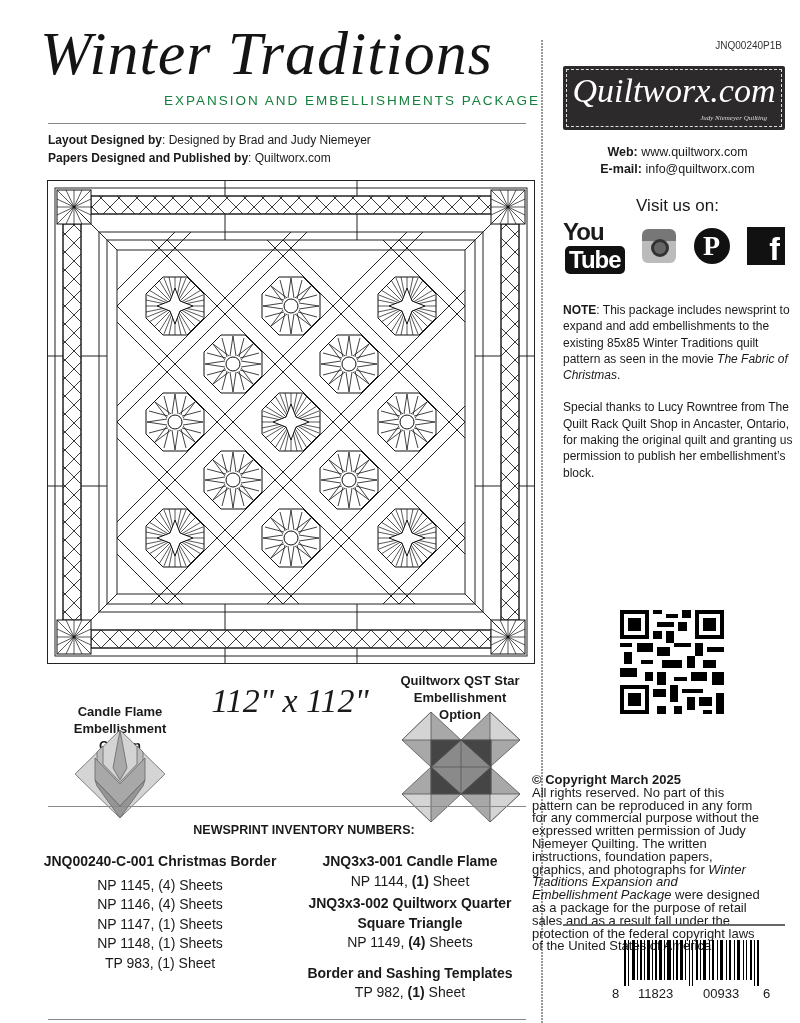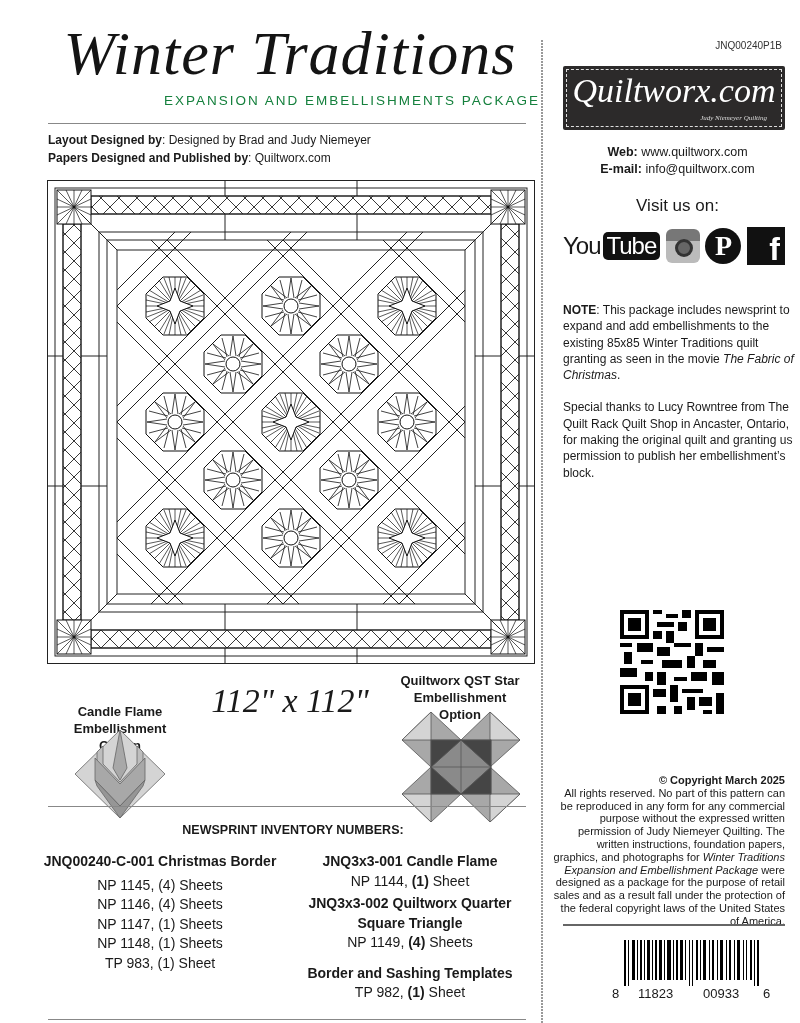--- a/index.html
+++ b/index.html
@@ -1,46 +1,46 @@
 <!DOCTYPE html>
 <html><head>
 <meta charset="utf-8">
 <style>
   html, body { margin:0; padding:0; background:#fff; }
   body { width:800px; height:1023px; position:relative; overflow:hidden; font-family:"Liberation Sans", sans-serif; color:#1a1a1a; }
   .abs { position:absolute; }
-  .title { left:40px; top:18px; width:500px; text-align:center; font-family:"Liberation Serif", serif; font-style:italic; font-size:62px; line-height:70px; letter-spacing:1px; color:#141414; }
+  .title { left:40px; top:18px; width:500px; font-family:"Liberation Serif", serif; font-style:italic; font-size:62px; line-height:70px; letter-spacing:1px; color:#141414; }
   .subtitle { left:40px; top:93px; width:500px; text-align:right; font-size:13.5px; letter-spacing:2px; color:#15803d; }
   .hr { background:#888; height:1px; }
   .credits { left:48px; top:131px; font-size:12px; line-height:18px; }
   .credits b { font-weight:bold;margin-top:44px; }
   .vdiv { left:541px; top:40px; width:2px; height:983px; background:repeating-linear-gradient(to bottom,#999 0 2px,#fff 2px 3px); }
   .code { right:18px; top:40px; font-size:10px; color:#333; }
   .logo { left:563px; top:66px; width:222px; height:64px; background:#2c2a2a; border-radius:2px; }
   .logo .dash { position:absolute; left:3px; top:3px; right:3px; bottom:3px; border:1.5px dashed #ddd; }
   .logo .brand { position:absolute; left:0; right:0; top:6px; text-align:center; font-family:"Liberation Serif", serif; font-style:italic; font-size:34px; color:#fff; }
   .logo .tag { position:absolute; right:18px; bottom:8px; font-family:"Liberation Serif", serif; font-style:italic; font-size:7px; color:#ddd; }
   .contact { left:555px; top:144px; width:245px; text-align:center; font-size:12.5px; line-height:17px; }
   .visit { left:555px; top:196px; width:245px; text-align:center; font-size:17px; }
   .social { left:563px; top:226px; width:222px; height:40px; display:flex; align-items:center; justify-content:space-between; }
-  .yt { display:flex; align-items:flex-start; font-weight:normal; font-size:24px; letter-spacing:-1px; font-family:"Liberation Sans", sans-serif; }
+  .yt { display:flex; align-items:flex-start; font-weight:bold; font-size:24px; letter-spacing:-1px; font-family:"Liberation Sans", sans-serif;flex-direction:column; }
   .yt .tube { background:#111; color:#fff; border-radius:5px; padding:0 4px; margin-left:2px; }
   .ig { width:34px; height:34px; border-radius:6px; background:linear-gradient(#777 0 35%,#bbb 35% 100%); position:relative; }
   .ig::after { content:""; position:absolute; left:9px; top:10px; width:12px; height:12px; border-radius:50%; border:3px solid #333; background:#666; }
   .pin { width:36px; height:36px; border-radius:50%; background:#111; color:#fff; font-weight:bold; font-size:28px; text-align:center; line-height:36px; font-family:"Liberation Serif", serif; }
   .fb { width:38px; height:38px; background:#111; color:#fff; font-weight:bold; font-size:32px; text-align:right; padding-right:5px; box-sizing:border-box; line-height:44px; }
   .note { left:563px; top:302px; width:232px; font-size:12px; line-height:16.3px; }
   .note p { margin:0 0 16px 0; }
   .qr { left:620px; top:610px; width:104px; height:104px; }
-  .copyright { left:553px; top:774px; width:232px; font-size:11px; line-height:12.8px;text-align:right; }
+  .copyright { left:532px; top:774px; width:232px; font-size:13px; line-height:12.8px; }
   .barcode { left:610px; top:940px; width:180px; height:60px; }
   .quilt { left:47px; top:180px; width:488px; height:484px; }
   .opt-label { font-weight:bold; font-size:13px; line-height:17px; text-align:center; }
   .size { left:200px; top:682px; width:180px; text-align:center; font-family:"Liberation Serif", serif; font-style:italic; font-size:34px; }
-  .inv-title { left:43px; top:823px; width:500px; text-align:center; font-weight:bold; font-size:12.5px; }
+  .inv-title { left:54px; top:823px; width:500px; text-align:center; font-weight:bold; font-size:12.5px; }
   .inv-col { text-align:center; font-size:14px; line-height:19.5px; }
   .inv-col .h { font-weight:bold; }
 </style>
 </head>
 <body>
 
 <div class="abs title">Winter Traditions</div>
 <div class="abs subtitle">EXPANSION AND EMBELLISHMENTS PACKAGE</div>
 <div class="abs hr" style="left:48px; top:123px; width:478px;"></div>
 <div class="abs credits">
@@ -236,21 +236,21 @@
 <div class="abs social">
   <div class="yt">
       <span>You</span>
       <span class="tube">Tube</span>
     </div>
   <div class="ig"></div>
   <div class="pin">P</div>
   <div class="fb">f</div>
 </div>
 <div class="abs note">
-  <p><b>NOTE</b><span>: This package includes newsprint to expand and add embellishments to the existing 85x85 Winter Traditions quilt granting as seen in the movie </span><i>The Fabric of Christmas</i><span>.</span></p>
+  <p><b>NOTE</b><span>: This package includes newsprint to expand and add embellishments to the existing 85x85 Winter Traditions quilt pattern as seen in the movie </span><i>The Fabric of Christmas</i><span>.</span></p>
   <p>Special thanks to Lucy Rowntree from The Quilt Rack Quilt Shop in Ancaster, Ontario, for making the original quilt and granting us permission to publish her embellishment’s block.</p>
 </div>
 
 <svg class="abs qr" viewBox="0 0 25 25" shape-rendering="crispEdges">
   <rect width="25" height="25" fill="#fff"></rect>
   <g fill="#000">
     <rect x="0" y="0" width="7" height="7"></rect>
       <rect x="1" y="1" width="5" height="5" fill="#fff"></rect>
       <rect x="2" y="2" width="3" height="3"></rect>
     <rect x="18" y="0" width="7" height="7"></rect>

